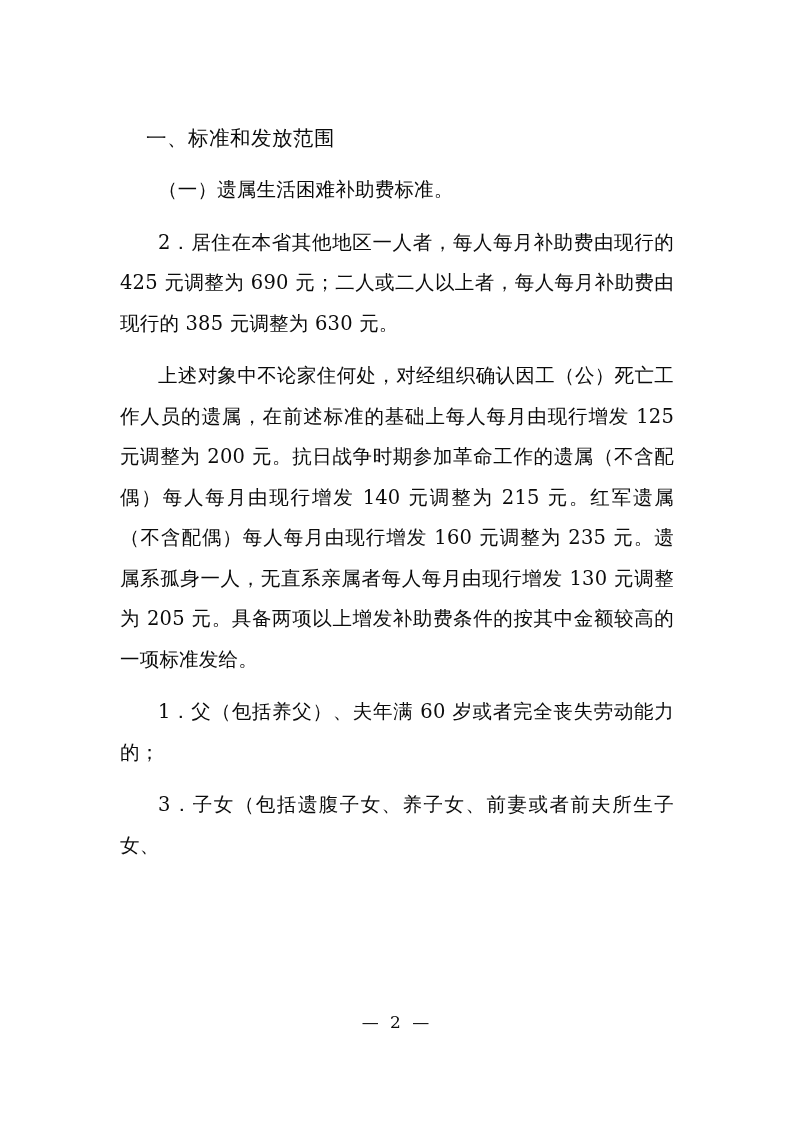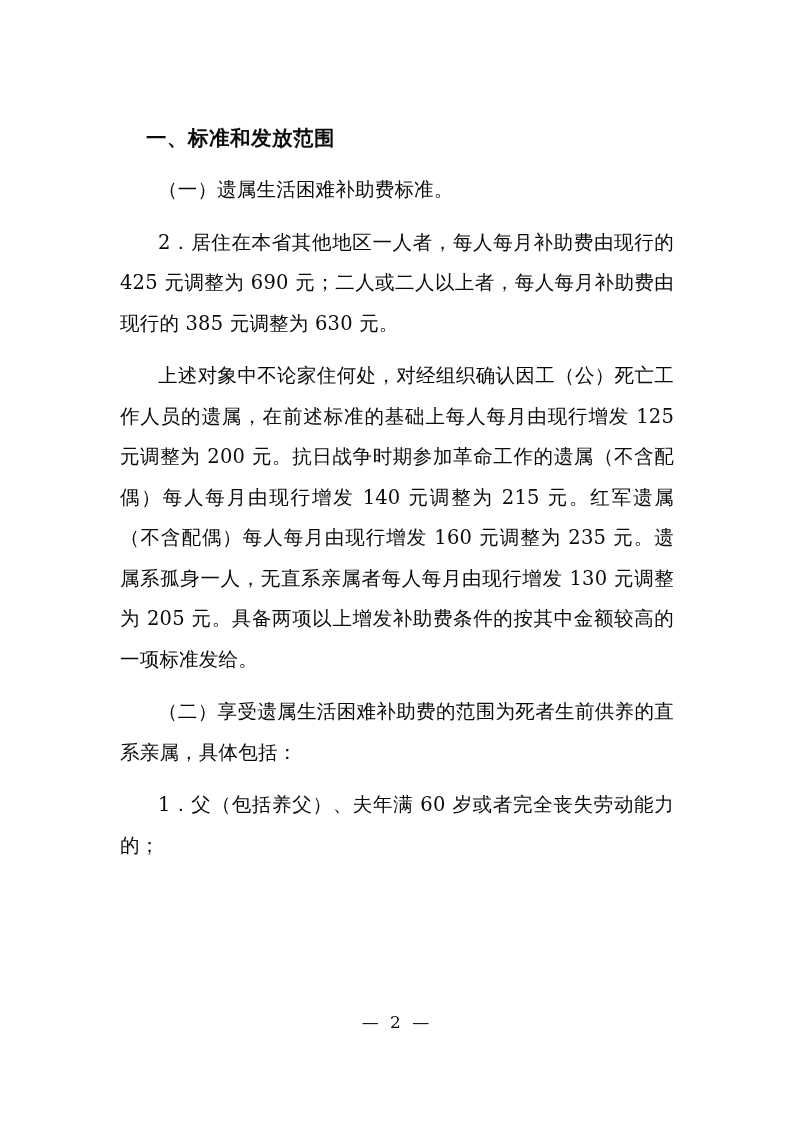--- a/index.html
+++ b/index.html
@@ -19,21 +19,21 @@
     overflow: hidden;
   }
   .content {
     position: absolute;
     left: 108px;
     top: 118px;
     width: 578px;
   }
   .heading {
     font-family: "DejaVu Sans", "Liberation Sans", sans-serif;
-    font-weight: bold;
+    font-weight: normal;
     font-size: 20.5px;
     letter-spacing: 0.5px;
     line-height: 40px;
     margin: 0 0 9px 0;
     text-indent: 38px;
   }
   p.para {
     margin: 12px;
     font-size: 19.5px;
     line-height: 40.5px;
@@ -64,22 +64,22 @@
 <body>
 
 <div class="page">
 
   <div class="content">
     <h1 class="heading">一、标准和发放范围</h1>
 
     <p class="para">（一）遗属生活困难补助费标准。</p>
     <p class="para">2．居住在本省其他地区一人者，每人每月补助费由现行的 425 元调整为 690 元；二人或二人以上者，每人每月补助费由现行的 385 元调整为 630 元。</p>
     <p class="para">上述对象中不论家住何处，对经组织确认因工（公）死亡工作人员的遗属，在前述标准的基础上每人每月由现行增发 125 元调整为 200 元。抗日战争时期参加革命工作的遗属（不含配偶）每人每月由现行增发 140 元调整为 215 元。红军遗属（不含配偶）每人每月由现行增发 160 元调整为 235 元。遗属系孤身一人，无直系亲属者每人每月由现行增发 130 元调整为 205 元。具备两项以上增发补助费条件的按其中金额较高的一项标准发给。</p>
-    <p class="para">（二）享受遗属生活困难补助费的范围为死者生前供养的直系亲属，具体包括：</p>
     <p class="para">1．父（包括养父）、夫年满 60 岁或者完全丧失劳动能力的；</p>
+    <p class="para">3．子女（包括遗腹子女、养子女、前妻或者前夫所生子女、</p>
   </div>
 
   <div class="footer">
     <span class="dash">—</span>
     <span class="pagenum">2</span>
     <span class="dash">—</span>
   </div>
 
 </div>
 

